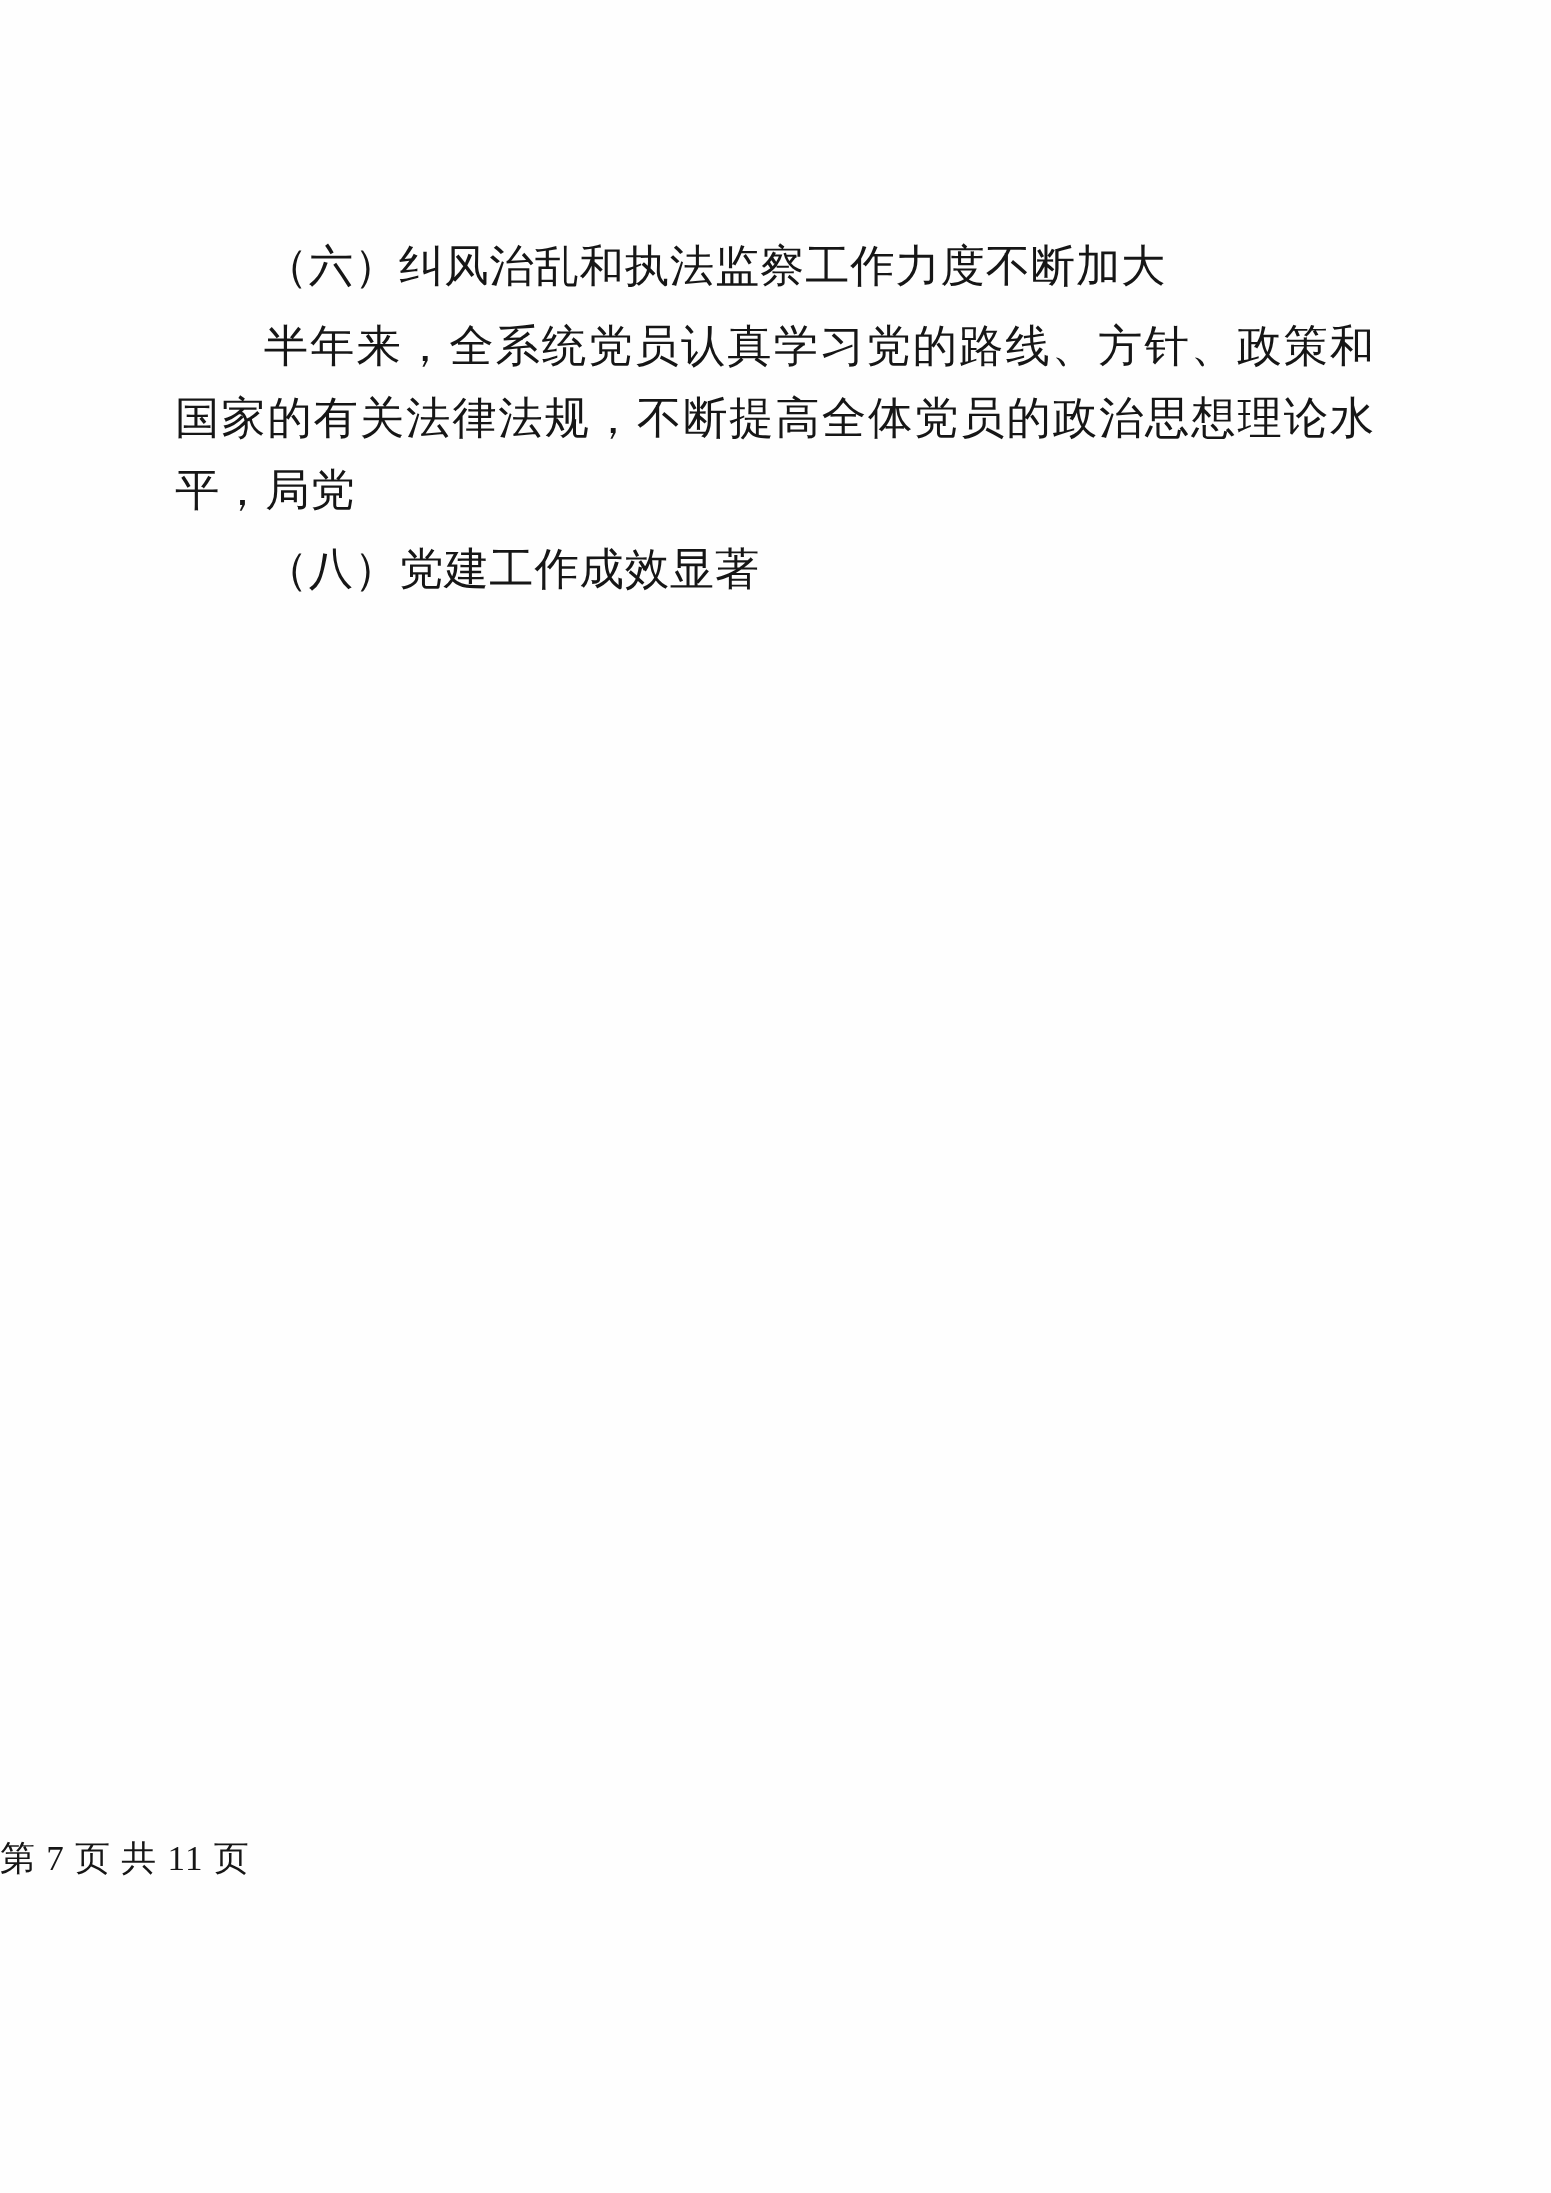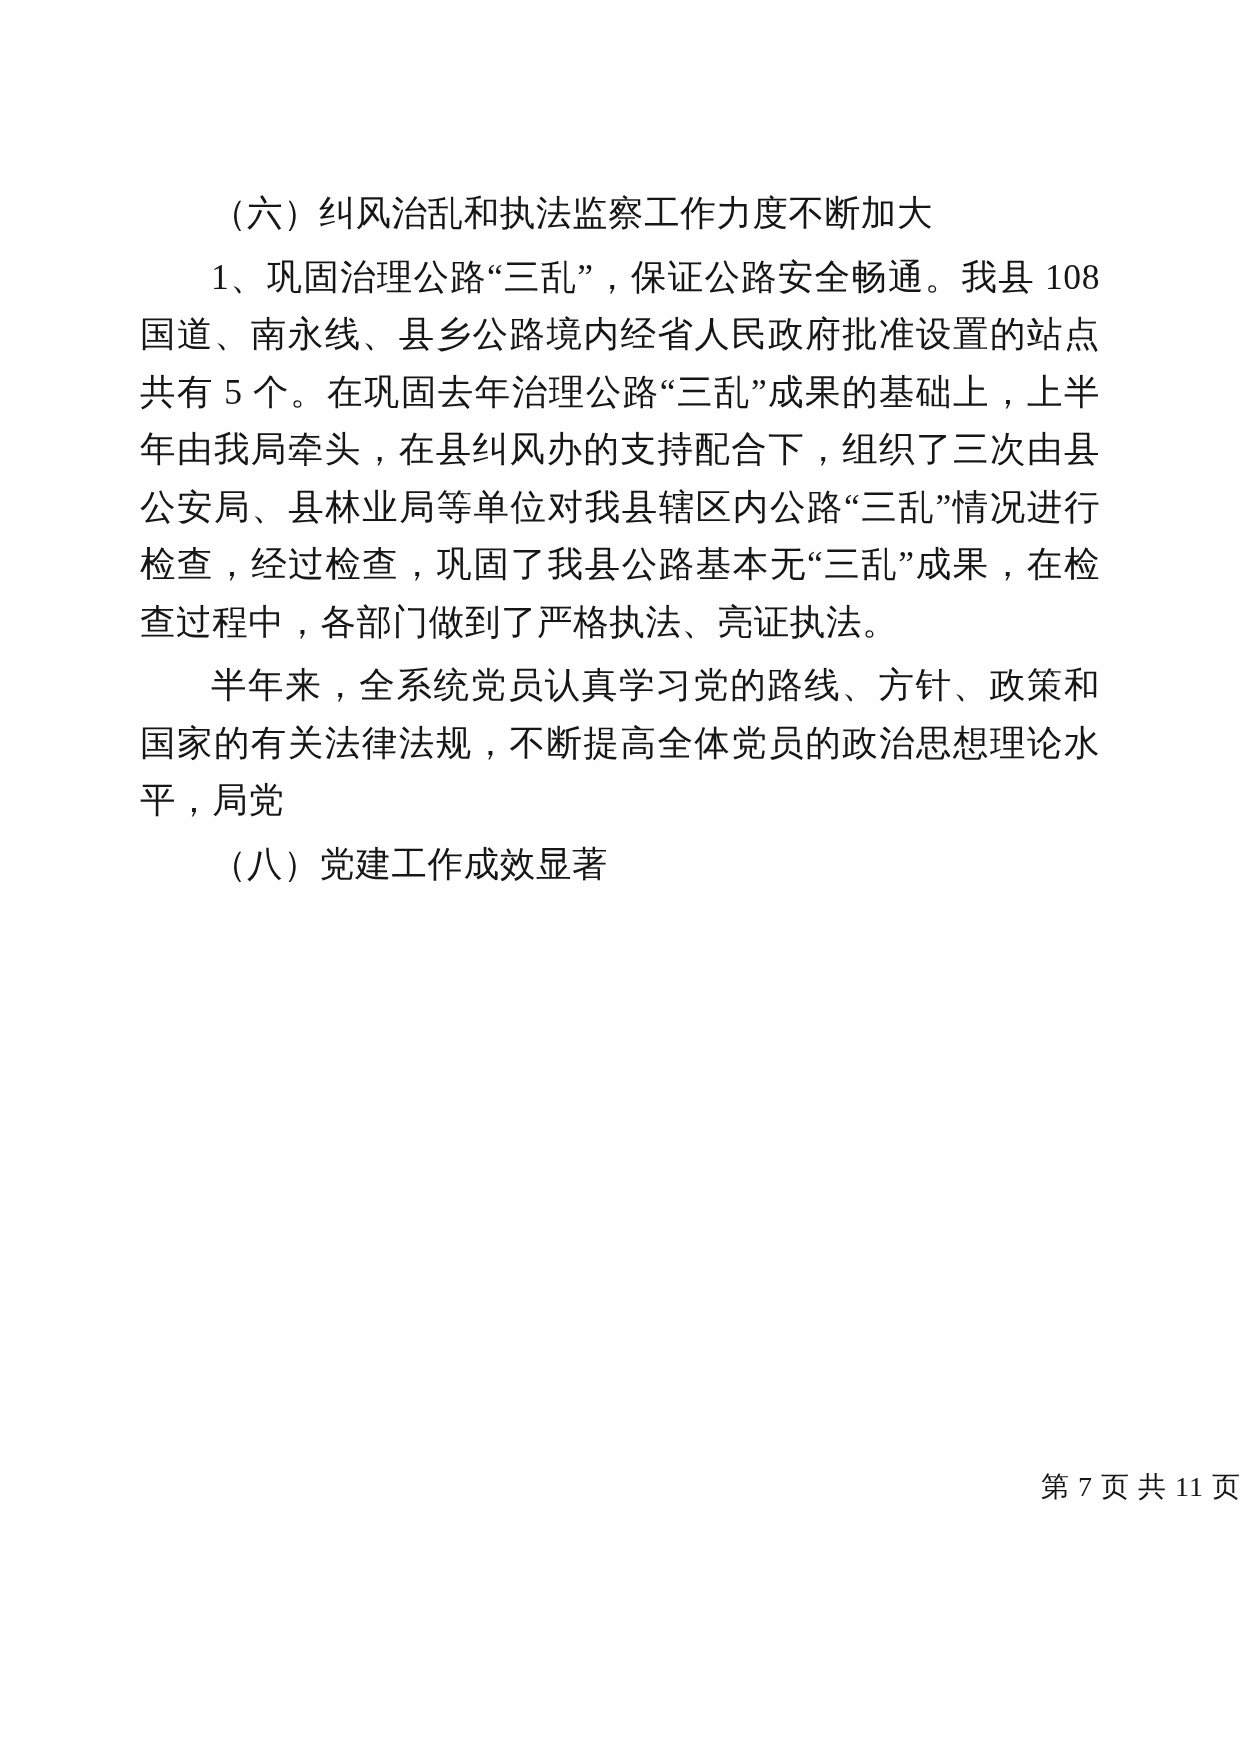--- a/index.html
+++ b/index.html
@@ -40,31 +40,30 @@
     font-family: "Liberation Serif", "DejaVu Serif", serif;
   }
   p.heading {
     text-indent: 2em;
   }
   .footer {
     position: absolute;
     left: 0;
     top: 1468px;
     width: 1241px;
-    text-align: right;
+    text-align: left;
     font-size: 28px;
     color: #161616;
     letter-spacing: 1px;
     font-family: "Liberation Serif", "DejaVu Serif", serif;
   }
 </style>
 </head>
 <body>
 
 <div class="page">
   <div class="content">
     <p class="para heading">（六）纠风治乱和执法监察工作力度不断加大</p>
-    <p class="para">1、巩固治理公路“三乱”，保证公路安全畅通。我县 108 国道、南永线、县乡公路境内经省人民政府批准设置的站点共有 5 个。在巩固去年治理公路“三乱”成果的基础上，上半年由我局牵头，在县纠风办的支持配合下，组织了三次由县公安局、县林业局等单位对我县辖区内公路“三乱”情况进行检查，经过检查，巩固了我县公路基本无“三乱”成果，在检查过程中，各部门做到了严格执法、亮证执法。</p>
     <p class="para">半年来，全系统党员认真学习党的路线、方针、政策和国家的有关法律法规，不断提高全体党员的政治思想理论水平，局党</p>
     <p class="para heading">（八）党建工作成效显著</p>
   </div>
   <div class="footer">第 7 页  共 11 页</div>
 </div>
 
 </body></html>

